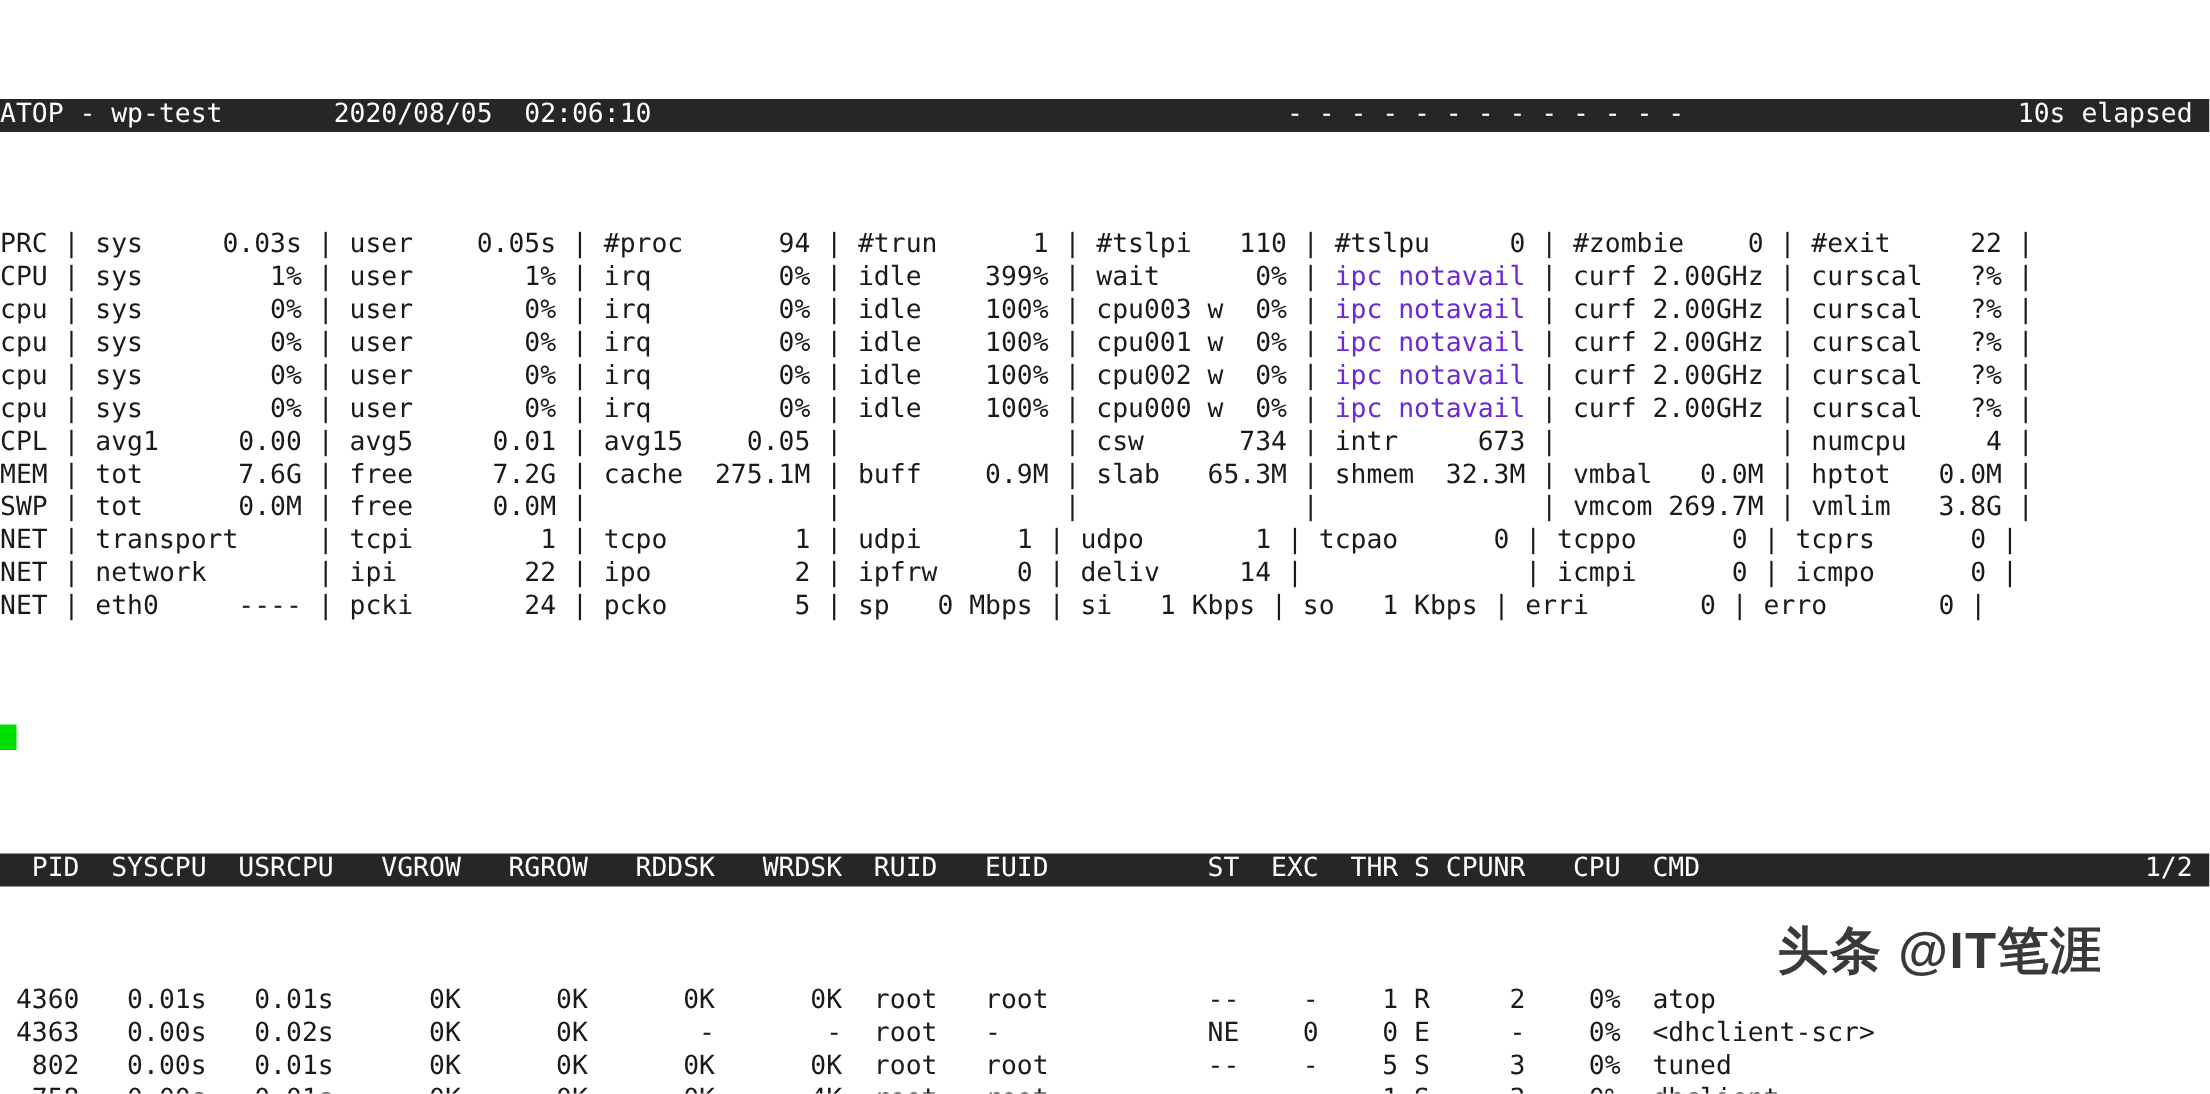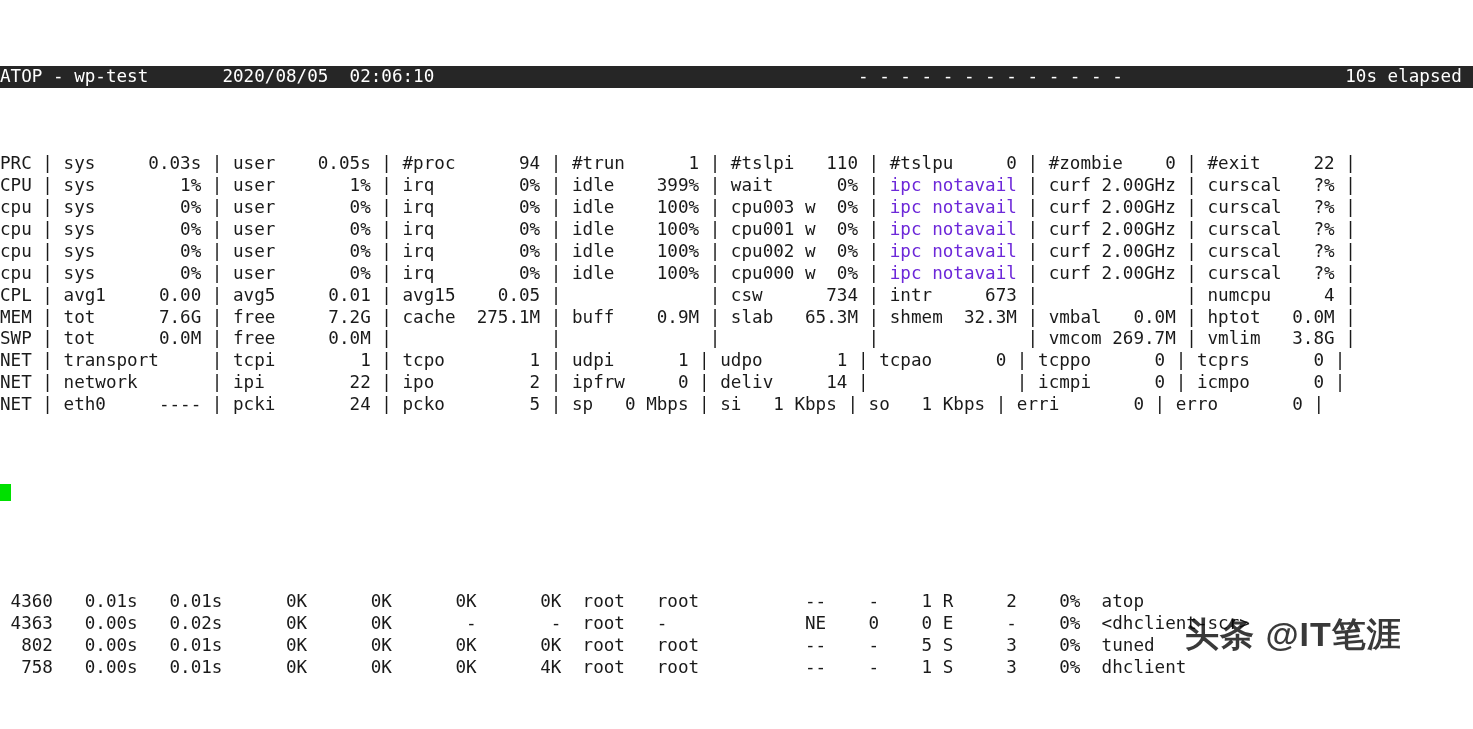--- a/index.html
+++ b/index.html
@@ -67,18 +67,19 @@
 <body>
 
 <div id="screen">
 
   <div id="title-bar" class="line inverse">ATOP - wp-test       2020/08/05  02:06:10                                        - - - - - - - - - - - - -                     10s elapsed </div>
 
   <div id="sys-block"><div class="line">PRC | sys     0.03s | user    0.05s | #proc      94 | #trun      1 | #tslpi   110 | #tslpu     0 | #zombie    0 | #exit     22 |           </div><div class="line"><span>CPU | sys        1% | user       1% | irq        0% | idle    399% | wait      0% | </span><span class="green">ipc notavail</span><span> | curf 2.00GHz | curscal   ?% |           </span></div><div class="line"><span>cpu | sys        0% | user       0% | irq        0% | idle    100% | cpu003 w  0% | </span><span class="green">ipc notavail</span><span> | curf 2.00GHz | curscal   ?% |           </span></div><div class="line"><span>cpu | sys        0% | user       0% | irq        0% | idle    100% | cpu001 w  0% | </span><span class="green">ipc notavail</span><span> | curf 2.00GHz | curscal   ?% |           </span></div><div class="line"><span>cpu | sys        0% | user       0% | irq        0% | idle    100% | cpu002 w  0% | </span><span class="green">ipc notavail</span><span> | curf 2.00GHz | curscal   ?% |           </span></div><div class="line"><span>cpu | sys        0% | user       0% | irq        0% | idle    100% | cpu000 w  0% | </span><span class="green">ipc notavail</span><span> | curf 2.00GHz | curscal   ?% |           </span></div><div class="line">CPL | avg1     0.00 | avg5     0.01 | avg15    0.05 |              | csw      734 | intr     673 |              | numcpu     4 |           </div><div class="line">MEM | tot      7.6G | free     7.2G | cache  275.1M | buff    0.9M | slab   65.3M | shmem  32.3M | vmbal   0.0M | hptot   0.0M |           </div><div class="line">SWP | tot      0.0M | free     0.0M |               |              |              |              | vmcom 269.7M | vmlim   3.8G |           </div><div class="line">NET | transport     | tcpi        1 | tcpo        1 | udpi      1 | udpo       1 | tcpao      0 | tcppo      0 | tcprs      0 |            </div><div class="line">NET | network       | ipi        22 | ipo         2 | ipfrw     0 | deliv     14 |              | icmpi      0 | icmpo      0 |            </div><div class="line">NET | eth0     ---- | pcki       24 | pcko        5 | sp   0 Mbps | si   1 Kbps | so   1 Kbps | erri       0 | erro       0 |              </div></div>
 
   <div class="line"><span class="cursor"></span></div>
 
+  <div id="proc-header" class="line inverse">  PID  SYSCPU  USRCPU   VGROW   RGROW   RDDSK   WRDSK  RUID   EUID          ST  EXC  THR S CPUNR   CPU  CMD                            1/2 </div>
 
   <div id="proc-block"><div class="line"> 4360   0.01s   0.01s      0K      0K      0K      0K  root   root          --    -    1 R     2    0%  atop</div><div class="line"> 4363   0.00s   0.02s      0K      0K       -       -  root   -             NE    0    0 E     -    0%  &lt;dhclient-scr&gt;</div><div class="line">  802   0.00s   0.01s      0K      0K      0K      0K  root   root          --    -    5 S     3    0%  tuned</div><div class="line">  758   0.00s   0.01s      0K      0K      0K      4K  root   root          --    -    1 S     3    0%  dhclient</div></div>
 
   <div id="watermark">头条 @IT笔涯</div>
 
 </div>
 
 </body></html>

